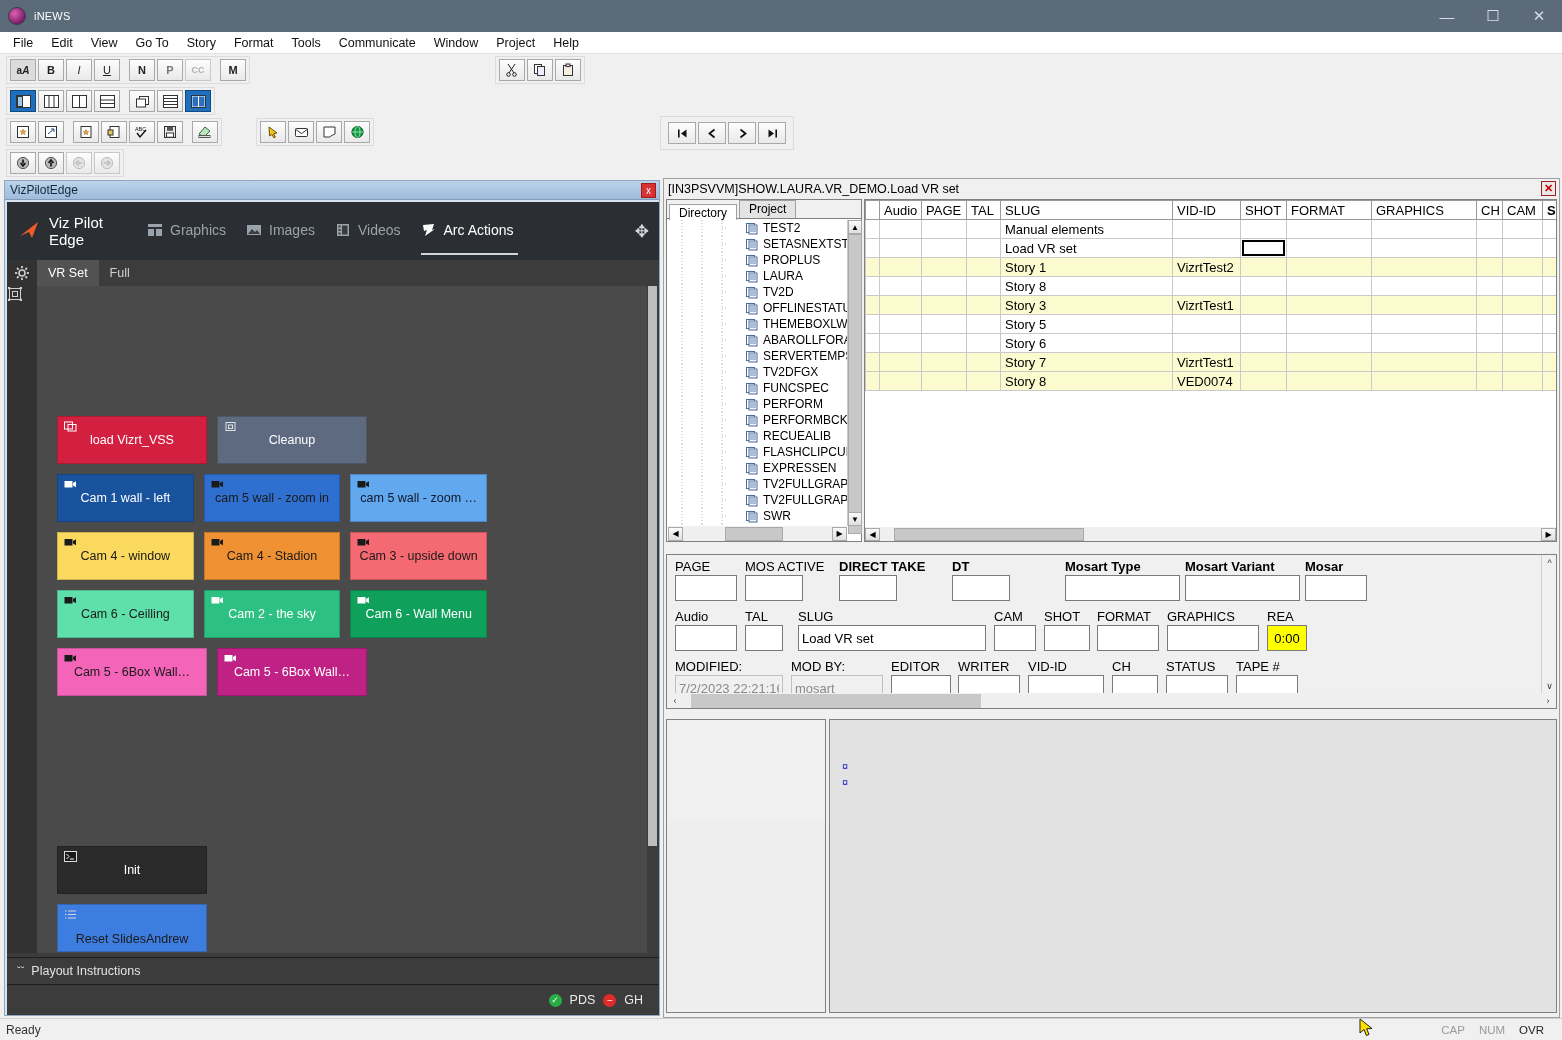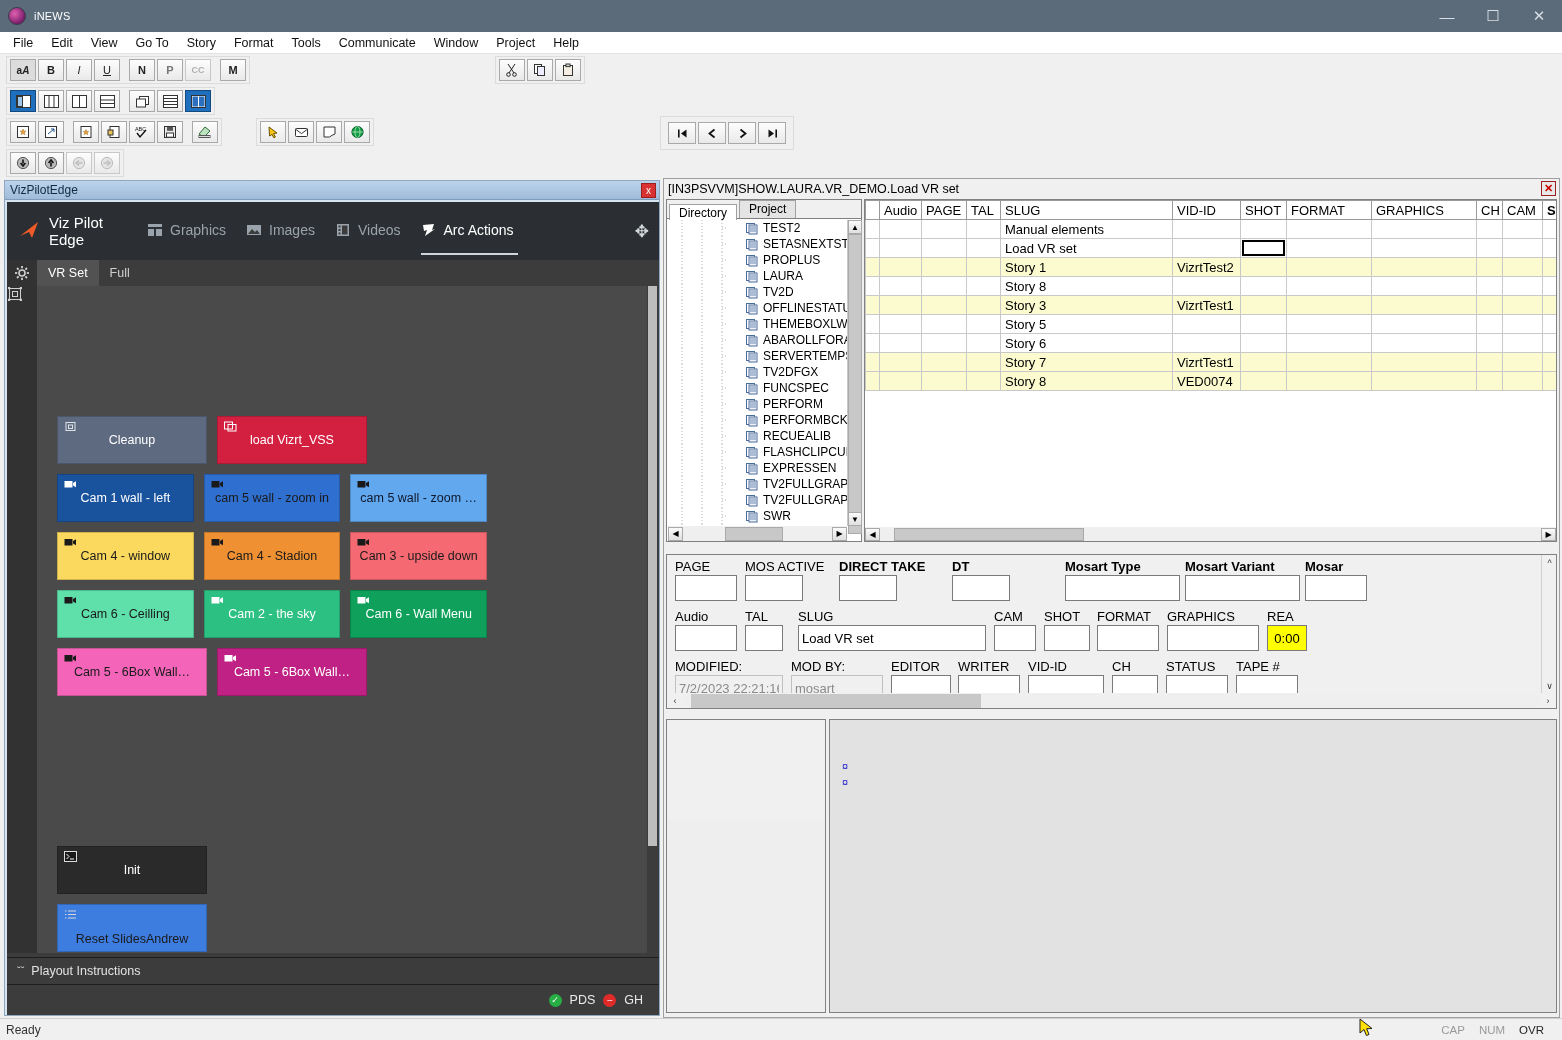--- a/index.html
+++ b/index.html
@@ -647,33 +647,33 @@
               <rect x="1" y="12.8" width="2.2" height="2.2" fill="#cfcfcf"></rect>
               <rect x="12.8" y="12.8" width="2.2" height="2.2" fill="#cfcfcf"></rect>
             </svg>
         </div>
       </div>
 
       <div id="vizcontent">
         <div class="btngrid">
 
           <div class="brow">
+            <div class="vbtn" style="background:#d32041;color:#ffffff">
+              <span class="bicon"><svg width="13" height="11" viewBox="0 0 13 11">
+                    <rect x="0.5" y="1" width="8" height="7" fill="none" stroke="#fff" stroke-width="1"></rect>
+                    <rect x="4" y="3.5" width="8" height="6.5" fill="none" stroke="#fff" stroke-width="1"></rect>
+                  </svg></span>
+              <span class="blabel">load Vizrt_VSS</span>
+            </div>
             <div class="vbtn" style="background:#5d6a80;color:#ffffff">
               <span class="bicon"><svg width="13" height="11" viewBox="0 0 13 11">
                     <rect x="2" y="1.5" width="9" height="8" fill="none" stroke="#dfe3e8"></rect>
                     <rect x="4.5" y="4" width="4" height="3.5" fill="none" stroke="#dfe3e8"></rect>
                   </svg></span>
               <span class="blabel">Cleanup</span>
-            </div>
-            <div class="vbtn" style="background:#d32041;color:#ffffff">
-              <span class="bicon"><svg width="13" height="11" viewBox="0 0 13 11">
-                    <rect x="0.5" y="1" width="8" height="7" fill="none" stroke="#fff" stroke-width="1"></rect>
-                    <rect x="4" y="3.5" width="8" height="6.5" fill="none" stroke="#fff" stroke-width="1"></rect>
-                  </svg></span>
-              <span class="blabel">load Vizrt_VSS</span>
             </div>
           </div>
 
           <div class="brow">
             <div class="vbtn" style="background:#19539e;color:#ffffff">
               <span class="bicon"><svg width="13" height="11" viewBox="0 0 13 11">
                     <rect x="0.5" y="2" width="8" height="6.5" fill="#ffffff"></rect>
                     <path d="M9 4 L12 2.2 L12 8.2 L9 6.4 Z" fill="#ffffff"></path>
                   </svg></span>
               <span class="blabel">Cam 1 wall - left</span>

